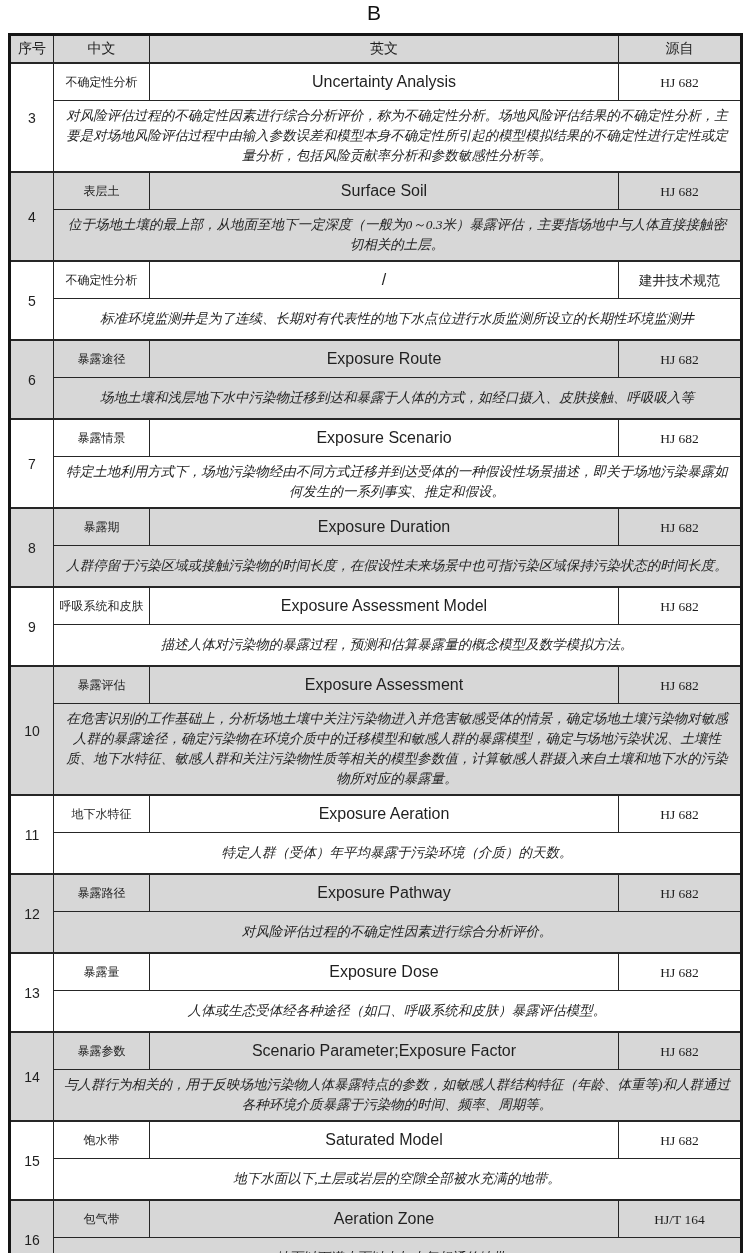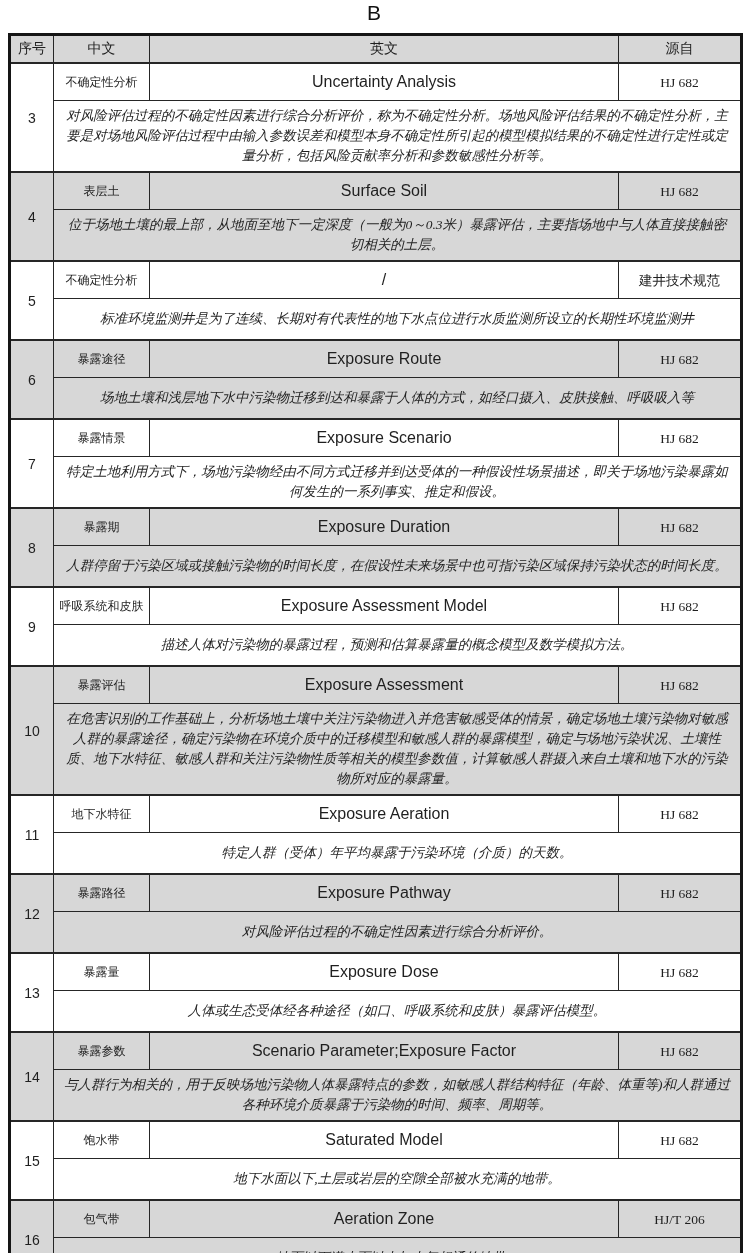--- a/index.html
+++ b/index.html
@@ -249,21 +249,21 @@
     <td class="col-src" data-name="source-cell">HJ 682</td>
   </tr>
   <tr data-name="definition-row">
     <td class="def" colspan="3" data-name="definition-cell">地下水面以下,土层或岩层的空隙全部被水充满的地带。</td>
   </tr>
 
   <tr data-name="term-row" class="shaded">
     <td class="col-no" rowspan="2" data-name="row-number">16</td>
     <td class="col-cn" data-name="chinese-term-cell">包气带</td>
     <td class="col-en" data-name="english-term-cell">Aeration Zone</td>
-    <td class="col-src" data-name="source-cell">HJ/T 206</td>
+    <td class="col-src" data-name="source-cell">HJ/T 164</td>
   </tr>
   <tr data-name="definition-row" class="shaded">
     <td class="def" colspan="3" data-name="definition-cell">地面以下潜水面以上与大气相通的地带。</td>
   </tr>
 
 </tbody>
   </table>
 
   <div class="watermark" data-name="watermark">
     <span class="wm-logo" data-name="watermark-globe-icon"></span>

